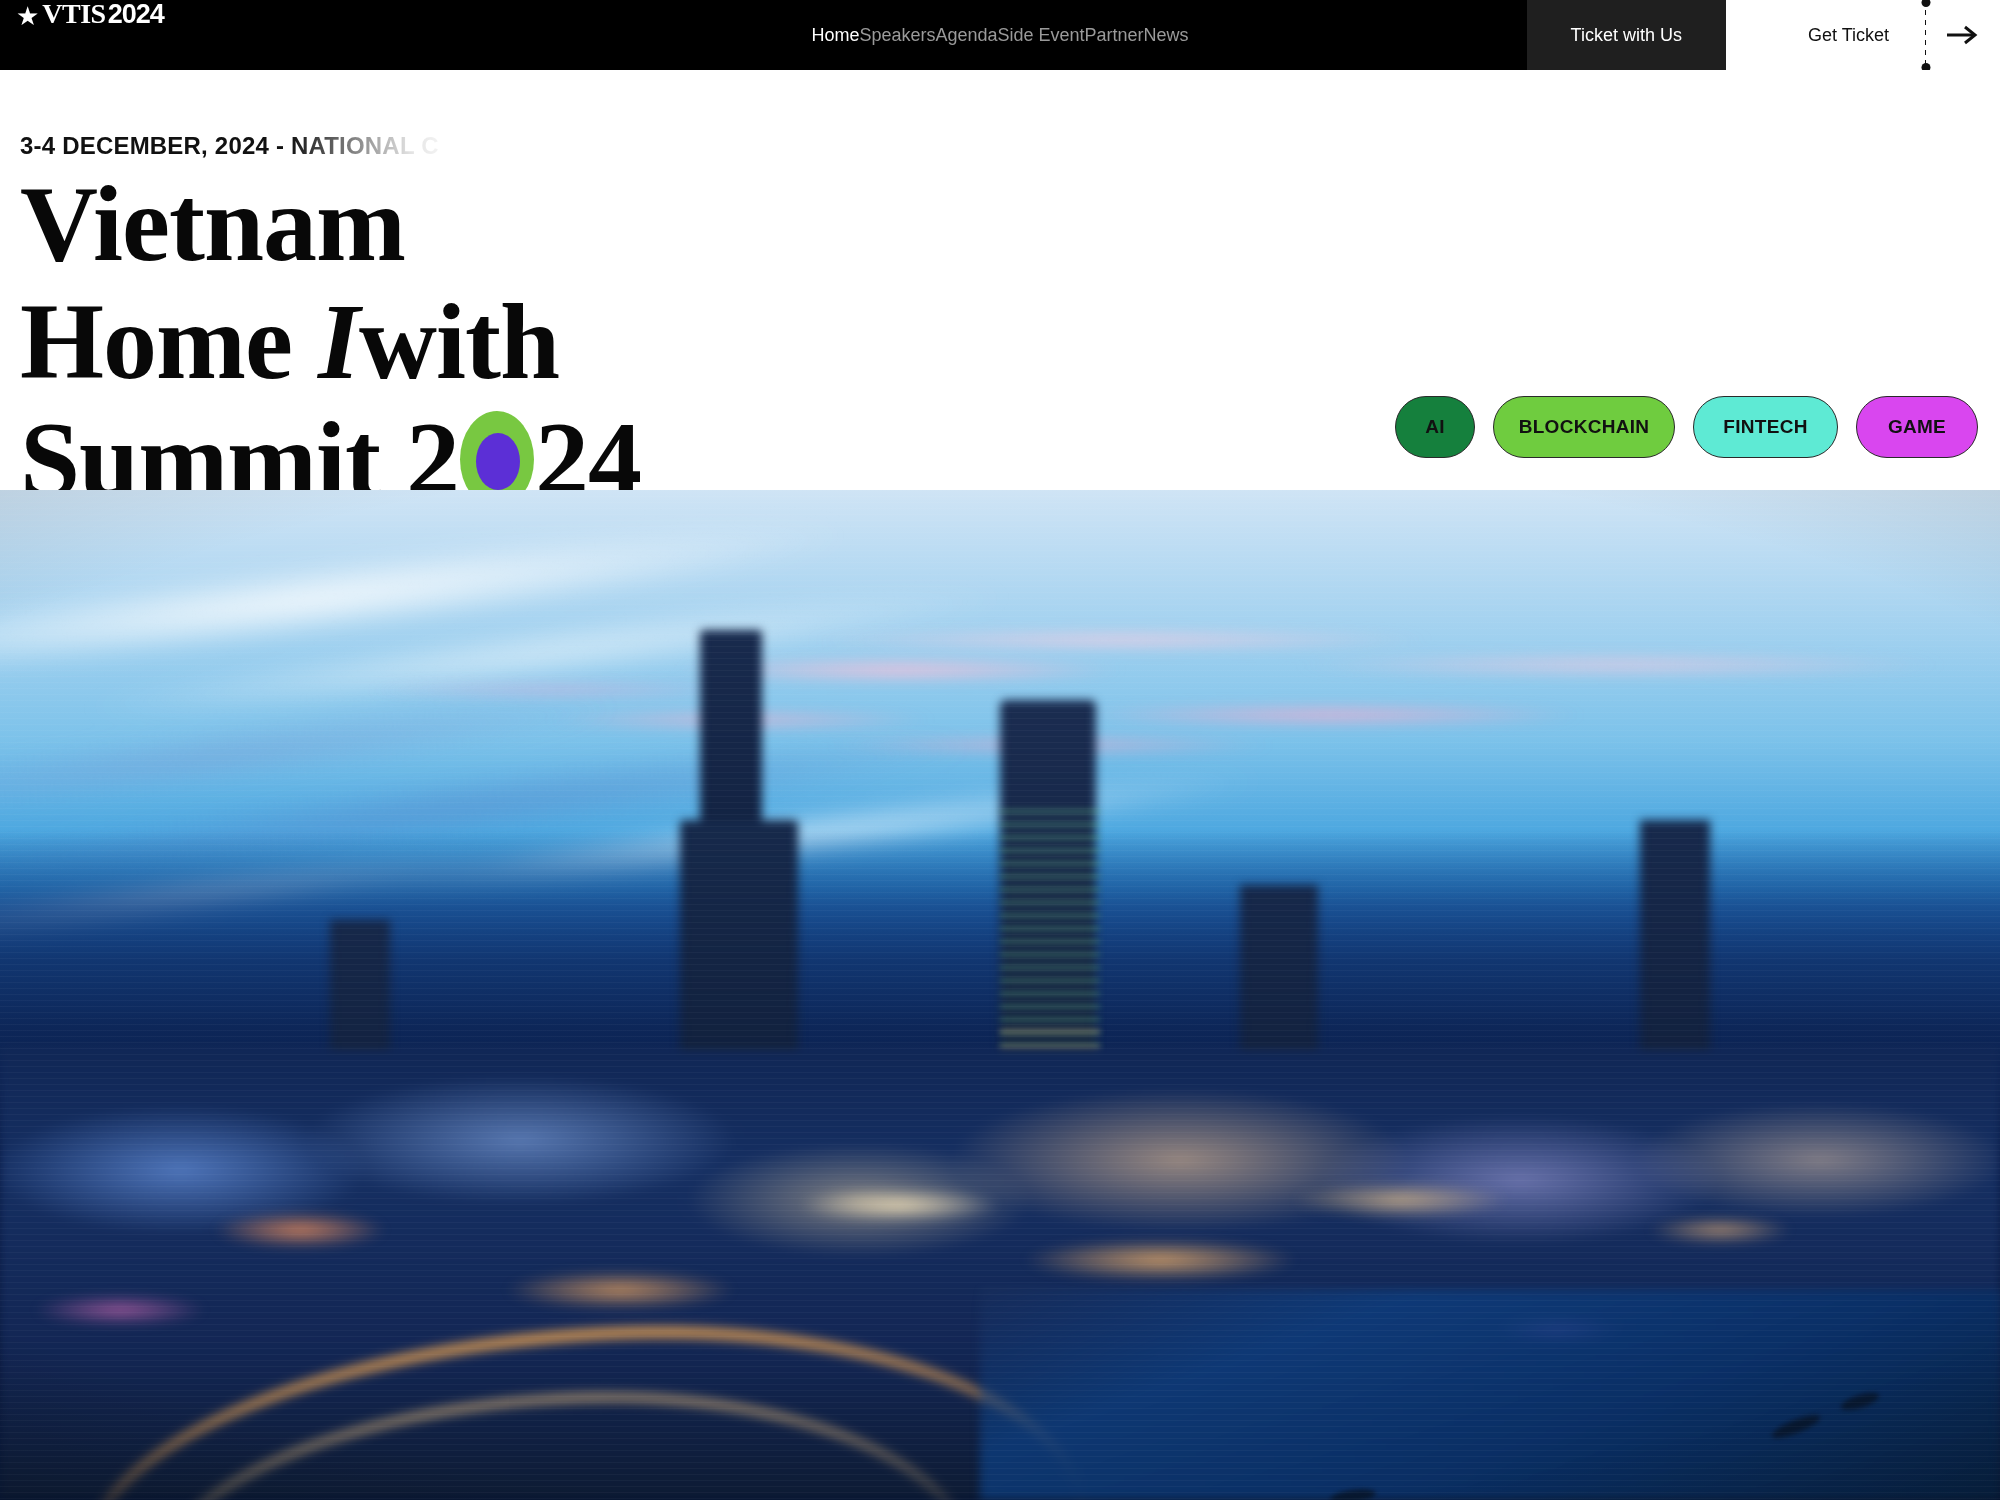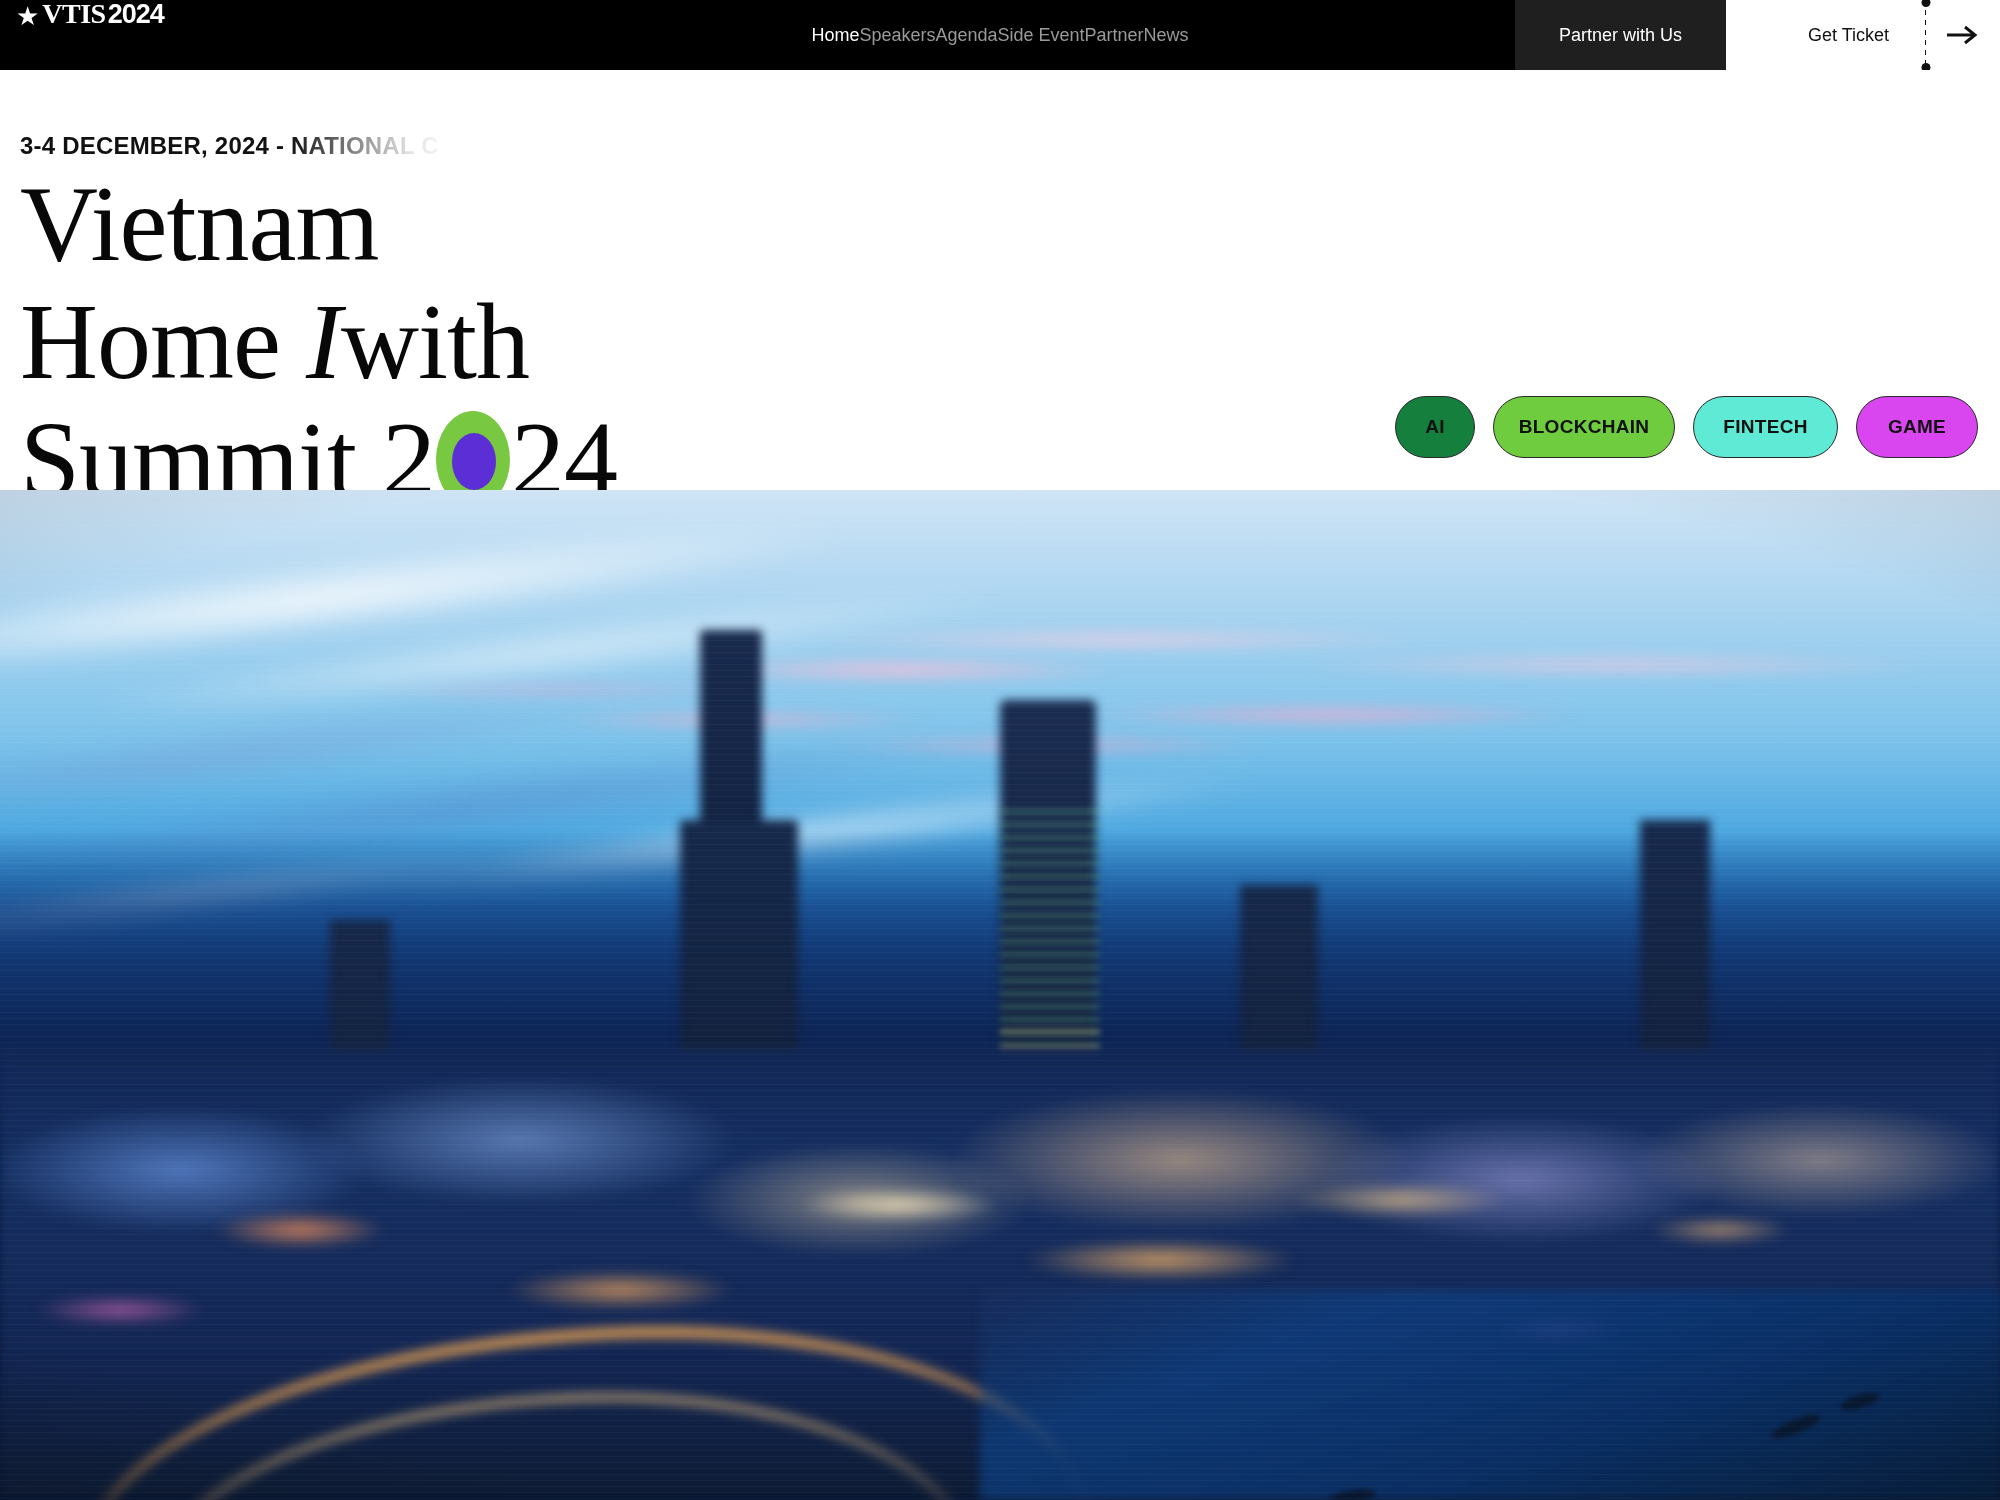--- a/index.html
+++ b/index.html
@@ -79,21 +79,21 @@
     font-size:24px; font-weight:700; letter-spacing:0.2px; color:#111;
     white-space:nowrap;
     
     -webkit-mask-image:linear-gradient(to right,#000 0px,#000 270px,rgba(0,0,0,.55) 330px,rgba(0,0,0,.12) 390px,rgba(0,0,0,0) 440px);
     mask-image:linear-gradient(to right,#000 0px,#000 270px,rgba(0,0,0,.55) 330px,rgba(0,0,0,.12) 390px,rgba(0,0,0,0) 440px);
     filter:blur(0.15px);
   }
   .headline{
     margin-top:10px;
     font-family:"Liberation Serif", serif;
-    font-size:108px; line-height:1.0; font-weight:400; color:#080808;
+    font-size:108px; line-height:1.0; font-weight:700; color:#080808;
     letter-spacing:-1px;
   }
   .headline .ln{ display:block; height:118px; white-space:nowrap; }
   .headline .it{ font-style:italic; }
 
   
   .zero-mark{
     display:inline-block; position:relative; vertical-align:-12px;
     width:74px; height:97px; margin:0 1px;
   }
@@ -272,21 +272,21 @@
   <nav class="nav-links">
     <span class="nav-link active">Home</span>
     <span class="nav-link">Speakers</span>
     <span class="nav-link">Agenda</span>
     <span class="nav-link">Side Event</span>
     <span class="nav-link">Partner</span>
     <span class="nav-link">News</span>
   </nav>
 
   <div class="nav-actions">
-    <div class="btn-partner">Partner with Us</div>
+    <div class="btn-partner">Ticket with Us</div>
     <div class="btn-ticket">
       <span class="btn-ticket-label">Get Ticket</span>
       <span class="btn-divider"></span>
       <span class="btn-arrow">
         <svg width="38" height="24" viewBox="0 0 38 24" aria-hidden="true">
           <line x1="3" y1="12" x2="30" y2="12" stroke="#111" stroke-width="3"></line>
           <polyline points="21,4 31,12 21,20" fill="none" stroke="#111" stroke-width="3"></polyline>
         </svg>
       </span>
     </div>

